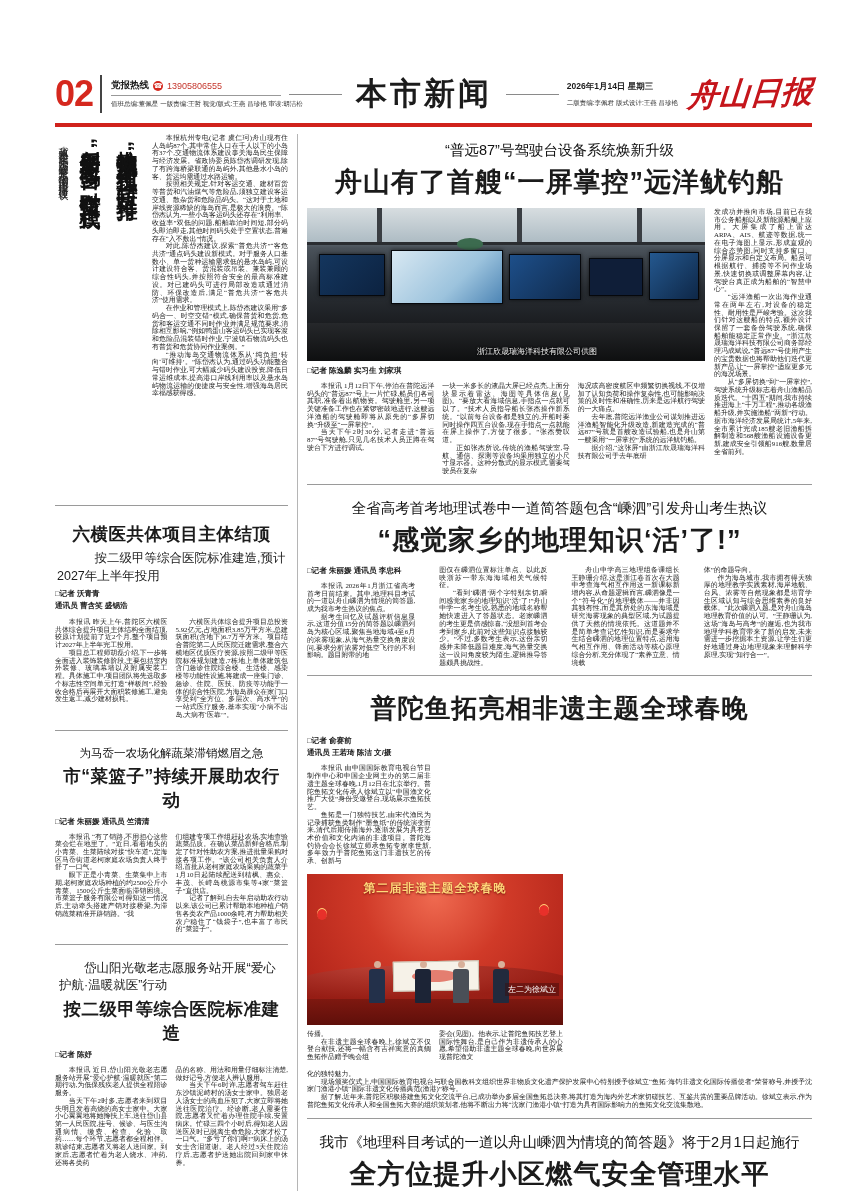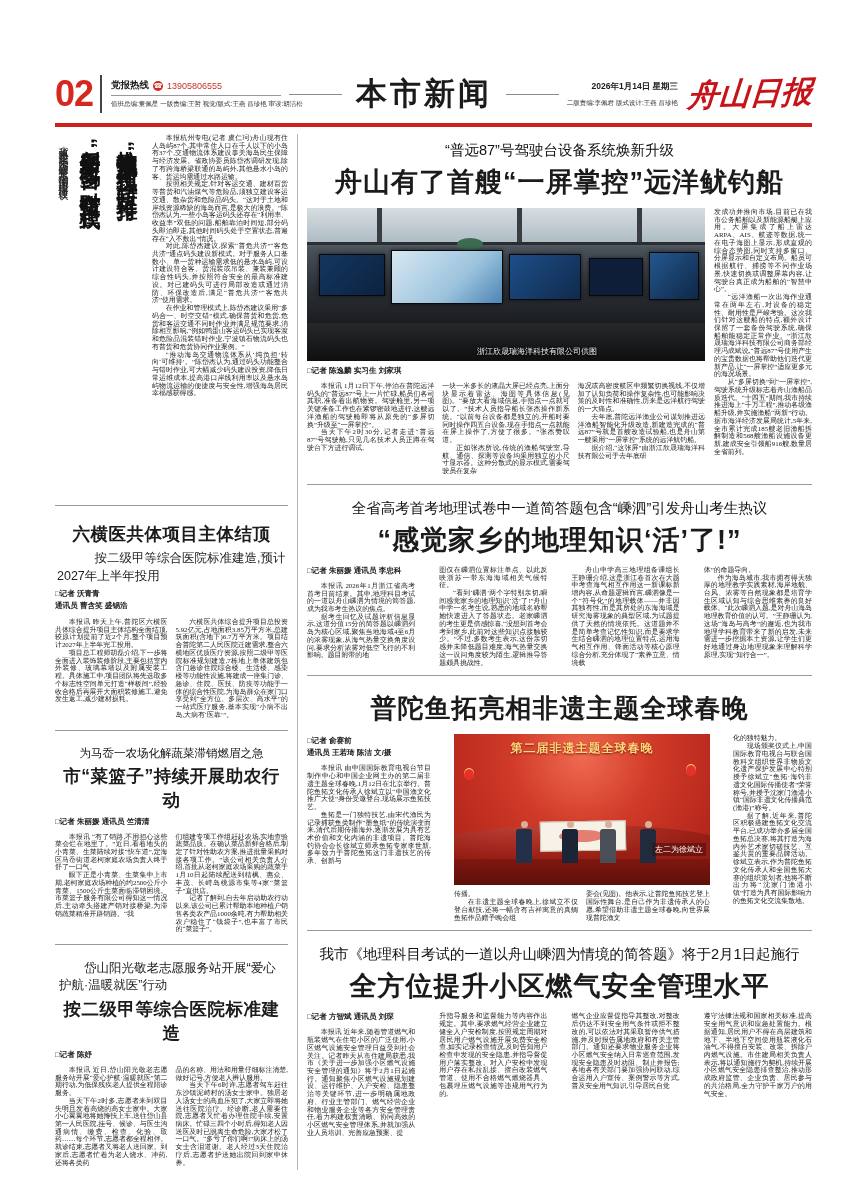--- a/index.html
+++ b/index.html
@@ -15,21 +15,21 @@
   .hotline-row { display:flex; align-items:center; gap:4px; border-bottom:1px solid #999; padding-bottom:3px;text-align:right; }
   .hotline-label { font-size:9.5px; font-weight:bold; }
   .phone-ico { width:10px; height:10px; border-radius:50%; background:#d5281e; color:#fff; font-size:7px;
                display:inline-flex; align-items:center; justify-content:center; line-height:1; }
   .hotline-phone { font-size:9px; color:#c5342a; }
   .staff-line { font-size:6.5px; color:#333; margin-top:4px; white-space:nowrap; }
   .hdr-center { flex:1; display:flex; align-items:center; margin:0 8px; }
   .hdr-center::before, .hdr-center::after { content:""; flex:1; height:1px; background:#8a8a8a; }
   .section-title { font-size:31px; font-weight:bold; letter-spacing:3px; margin:0 14px; white-space:nowrap; }
   .hdr-right { display:flex; align-items:center; gap:10px; }
-  .hdr-right-text { text-align:right; }
+  .hdr-right-text { text-align:left; }
   .date-line { font-size:8.5px; font-weight:bold; }
   .editors-line { font-size:6.5px; color:#333; margin-top:6px; white-space:nowrap; }
   .masthead { color:#c5151b; font-size:31px; font-weight:bold; font-style:italic;
               font-family:"Liberation Serif", serif; transform:skew(-6deg) rotate(-2deg); white-space:nowrap; }
   .red-rule { height:4px; background:#d0221c; margin-top:3px; }
 
   
   .main { display:flex; margin-top:7px; }
   .left-col { width:233px; padding-right:9px; border-right:1px solid #b5b5b5; }
   .right-col { flex:1; padding-left:9px; }
@@ -83,21 +83,21 @@
              background:linear-gradient(180deg,#26282b,#0e0f10); }
   .p1-green { position:absolute; width:26px; height:12px; border-radius:50%; background:#3c6b4f; top:30px; left:150px; }
   .photo-cap { position:absolute; bottom:4px; left:170px; color:#f2f2f2; font-size:8px;
                text-shadow:0 0 2px #000, 0 0 2px #000; }
 
   
   .cols4 { display:flex; gap:24px; }
   .cols4 > div { flex:1; min-width:0; }
 
   
-  .r3-content { display:flex; gap:23px; }
+  .r3-content { display:flex; gap:9px;flex-direction:column; }
   .r3-col1 { width:124px; min-width:0; }
   .r3-mid { width:256px; }
   .r3-midcols { display:flex; gap:8px; margin-top:5px; }
   .r3-midcols > div { flex:1; min-width:0; }
   .r3-col4 { flex:1; min-width:0; }
 
   
   .photo2 { height:151px; position:relative; overflow:hidden;
             background:radial-gradient(circle at 50% 15%, #ef6a50 0%, #d03a28 40%, #a81d15 100%); }
   .p2-banner { position:absolute; top:6px; left:0; right:0; text-align:center; color:#ffd97a;

